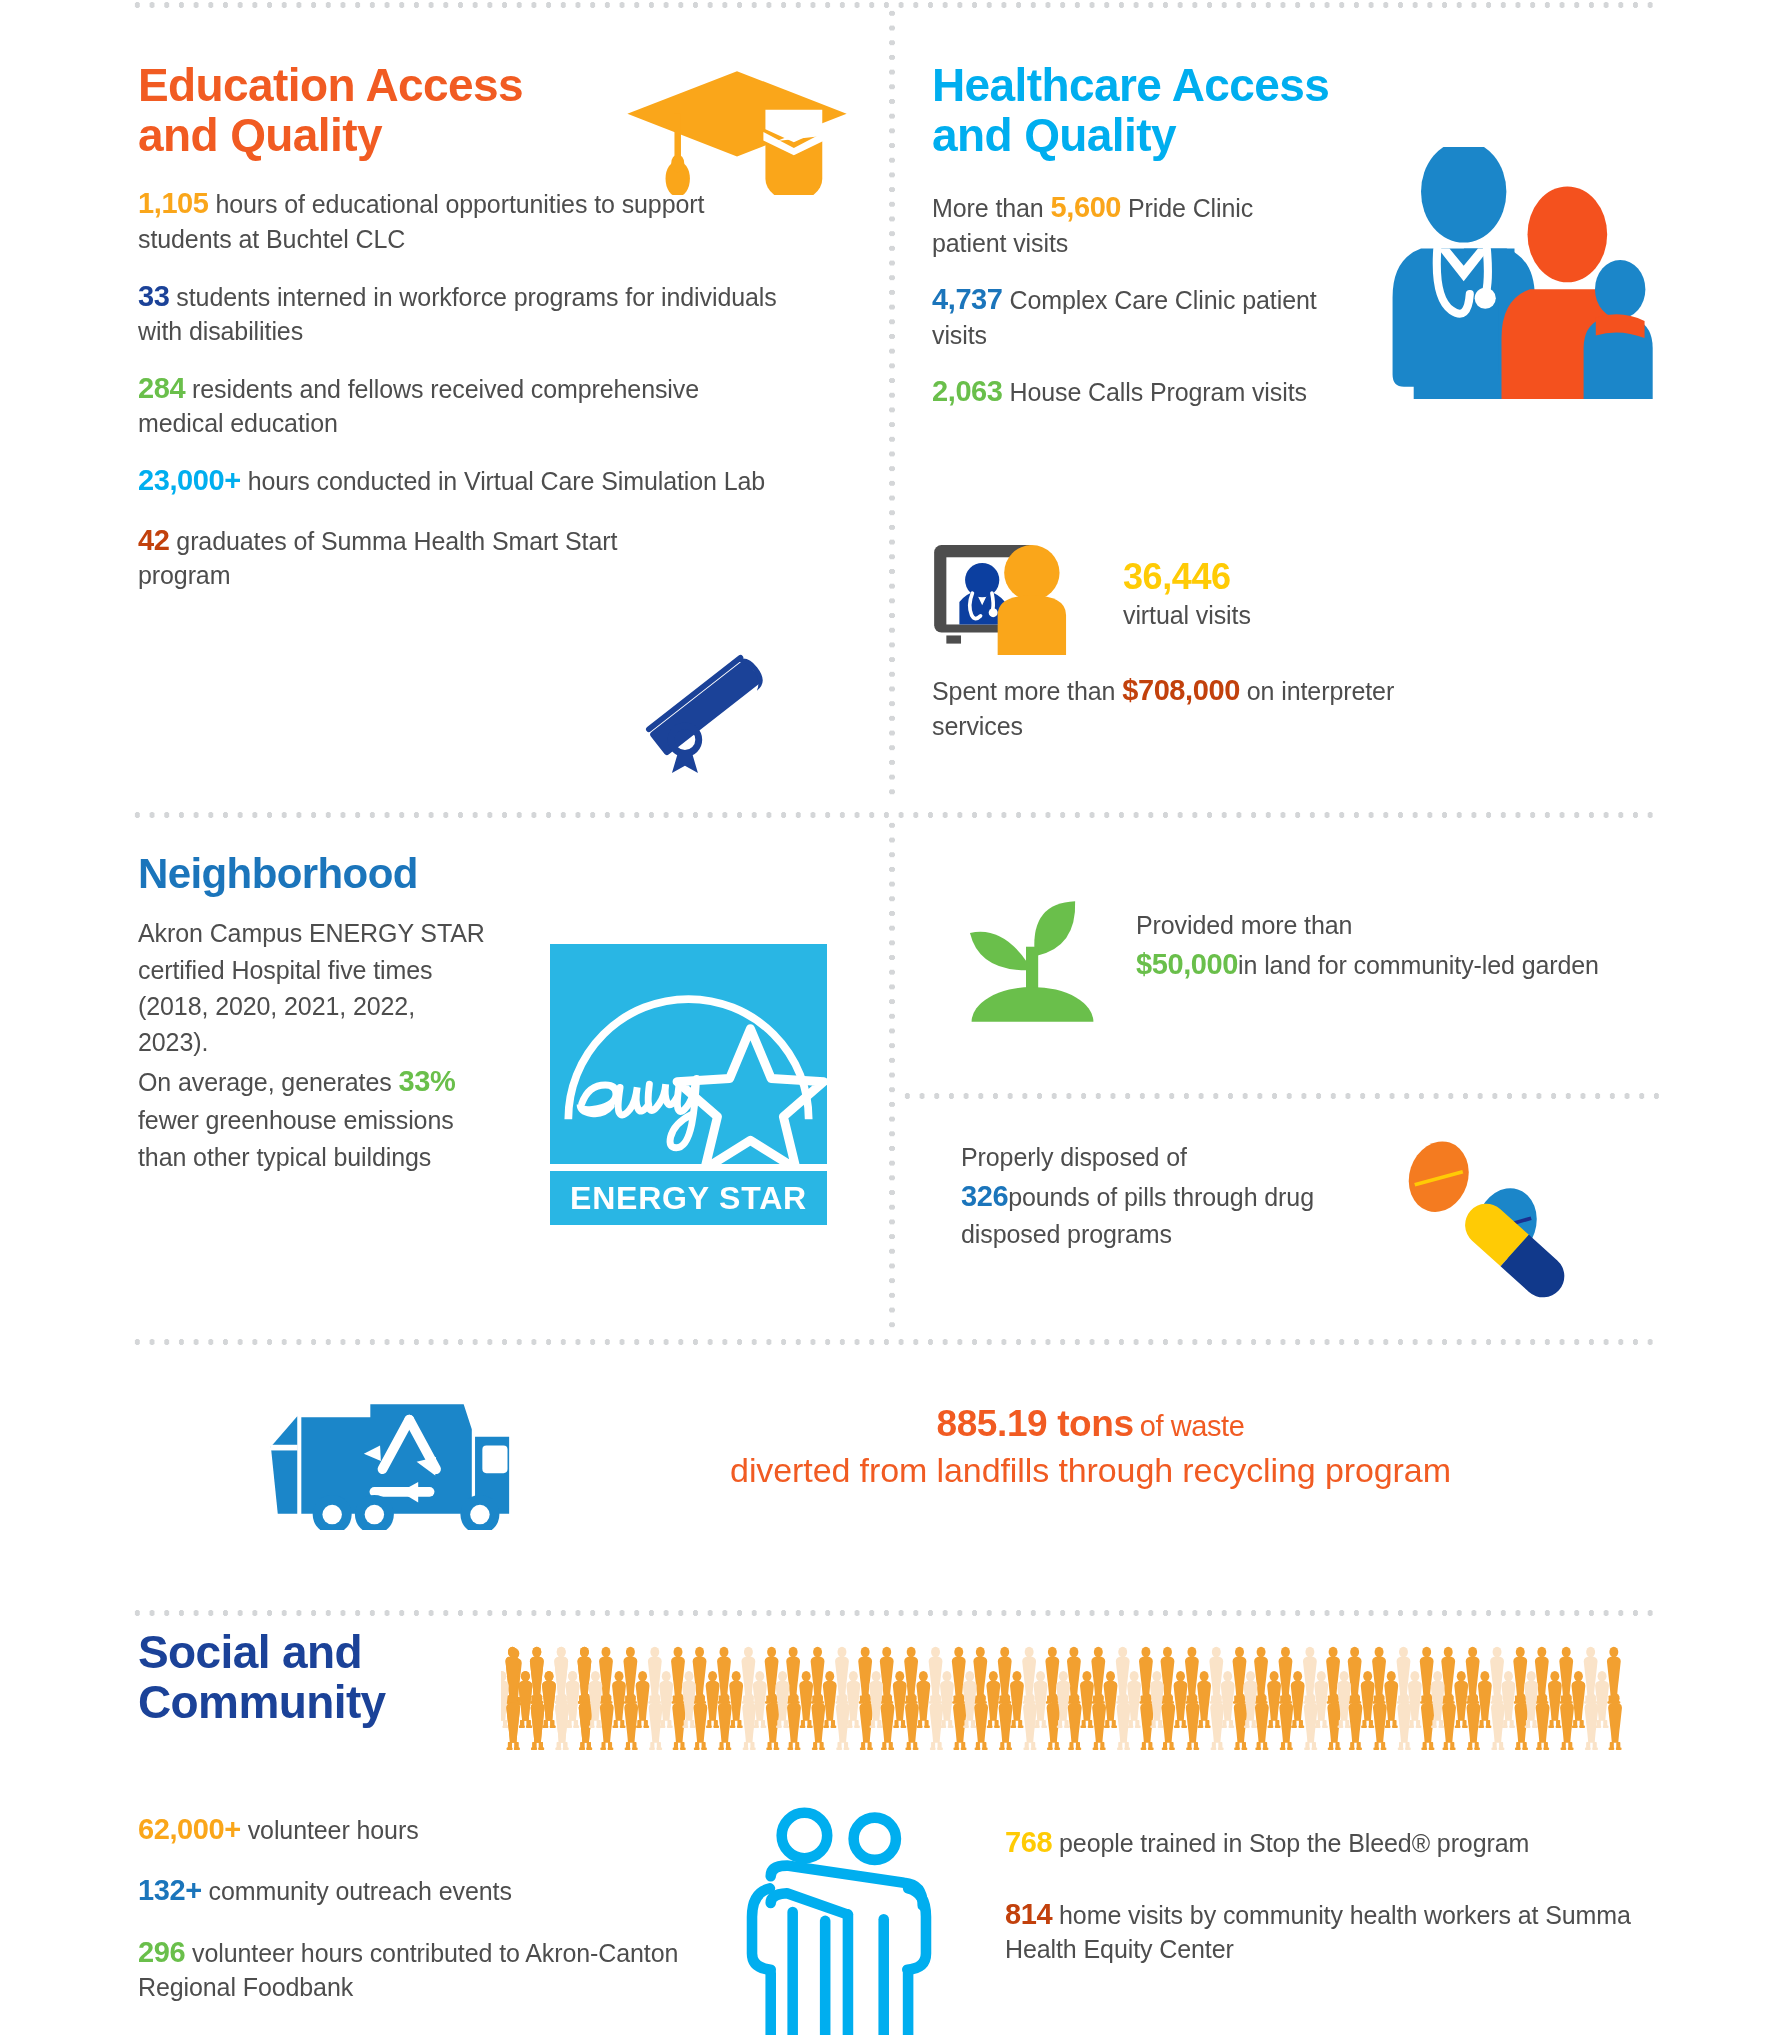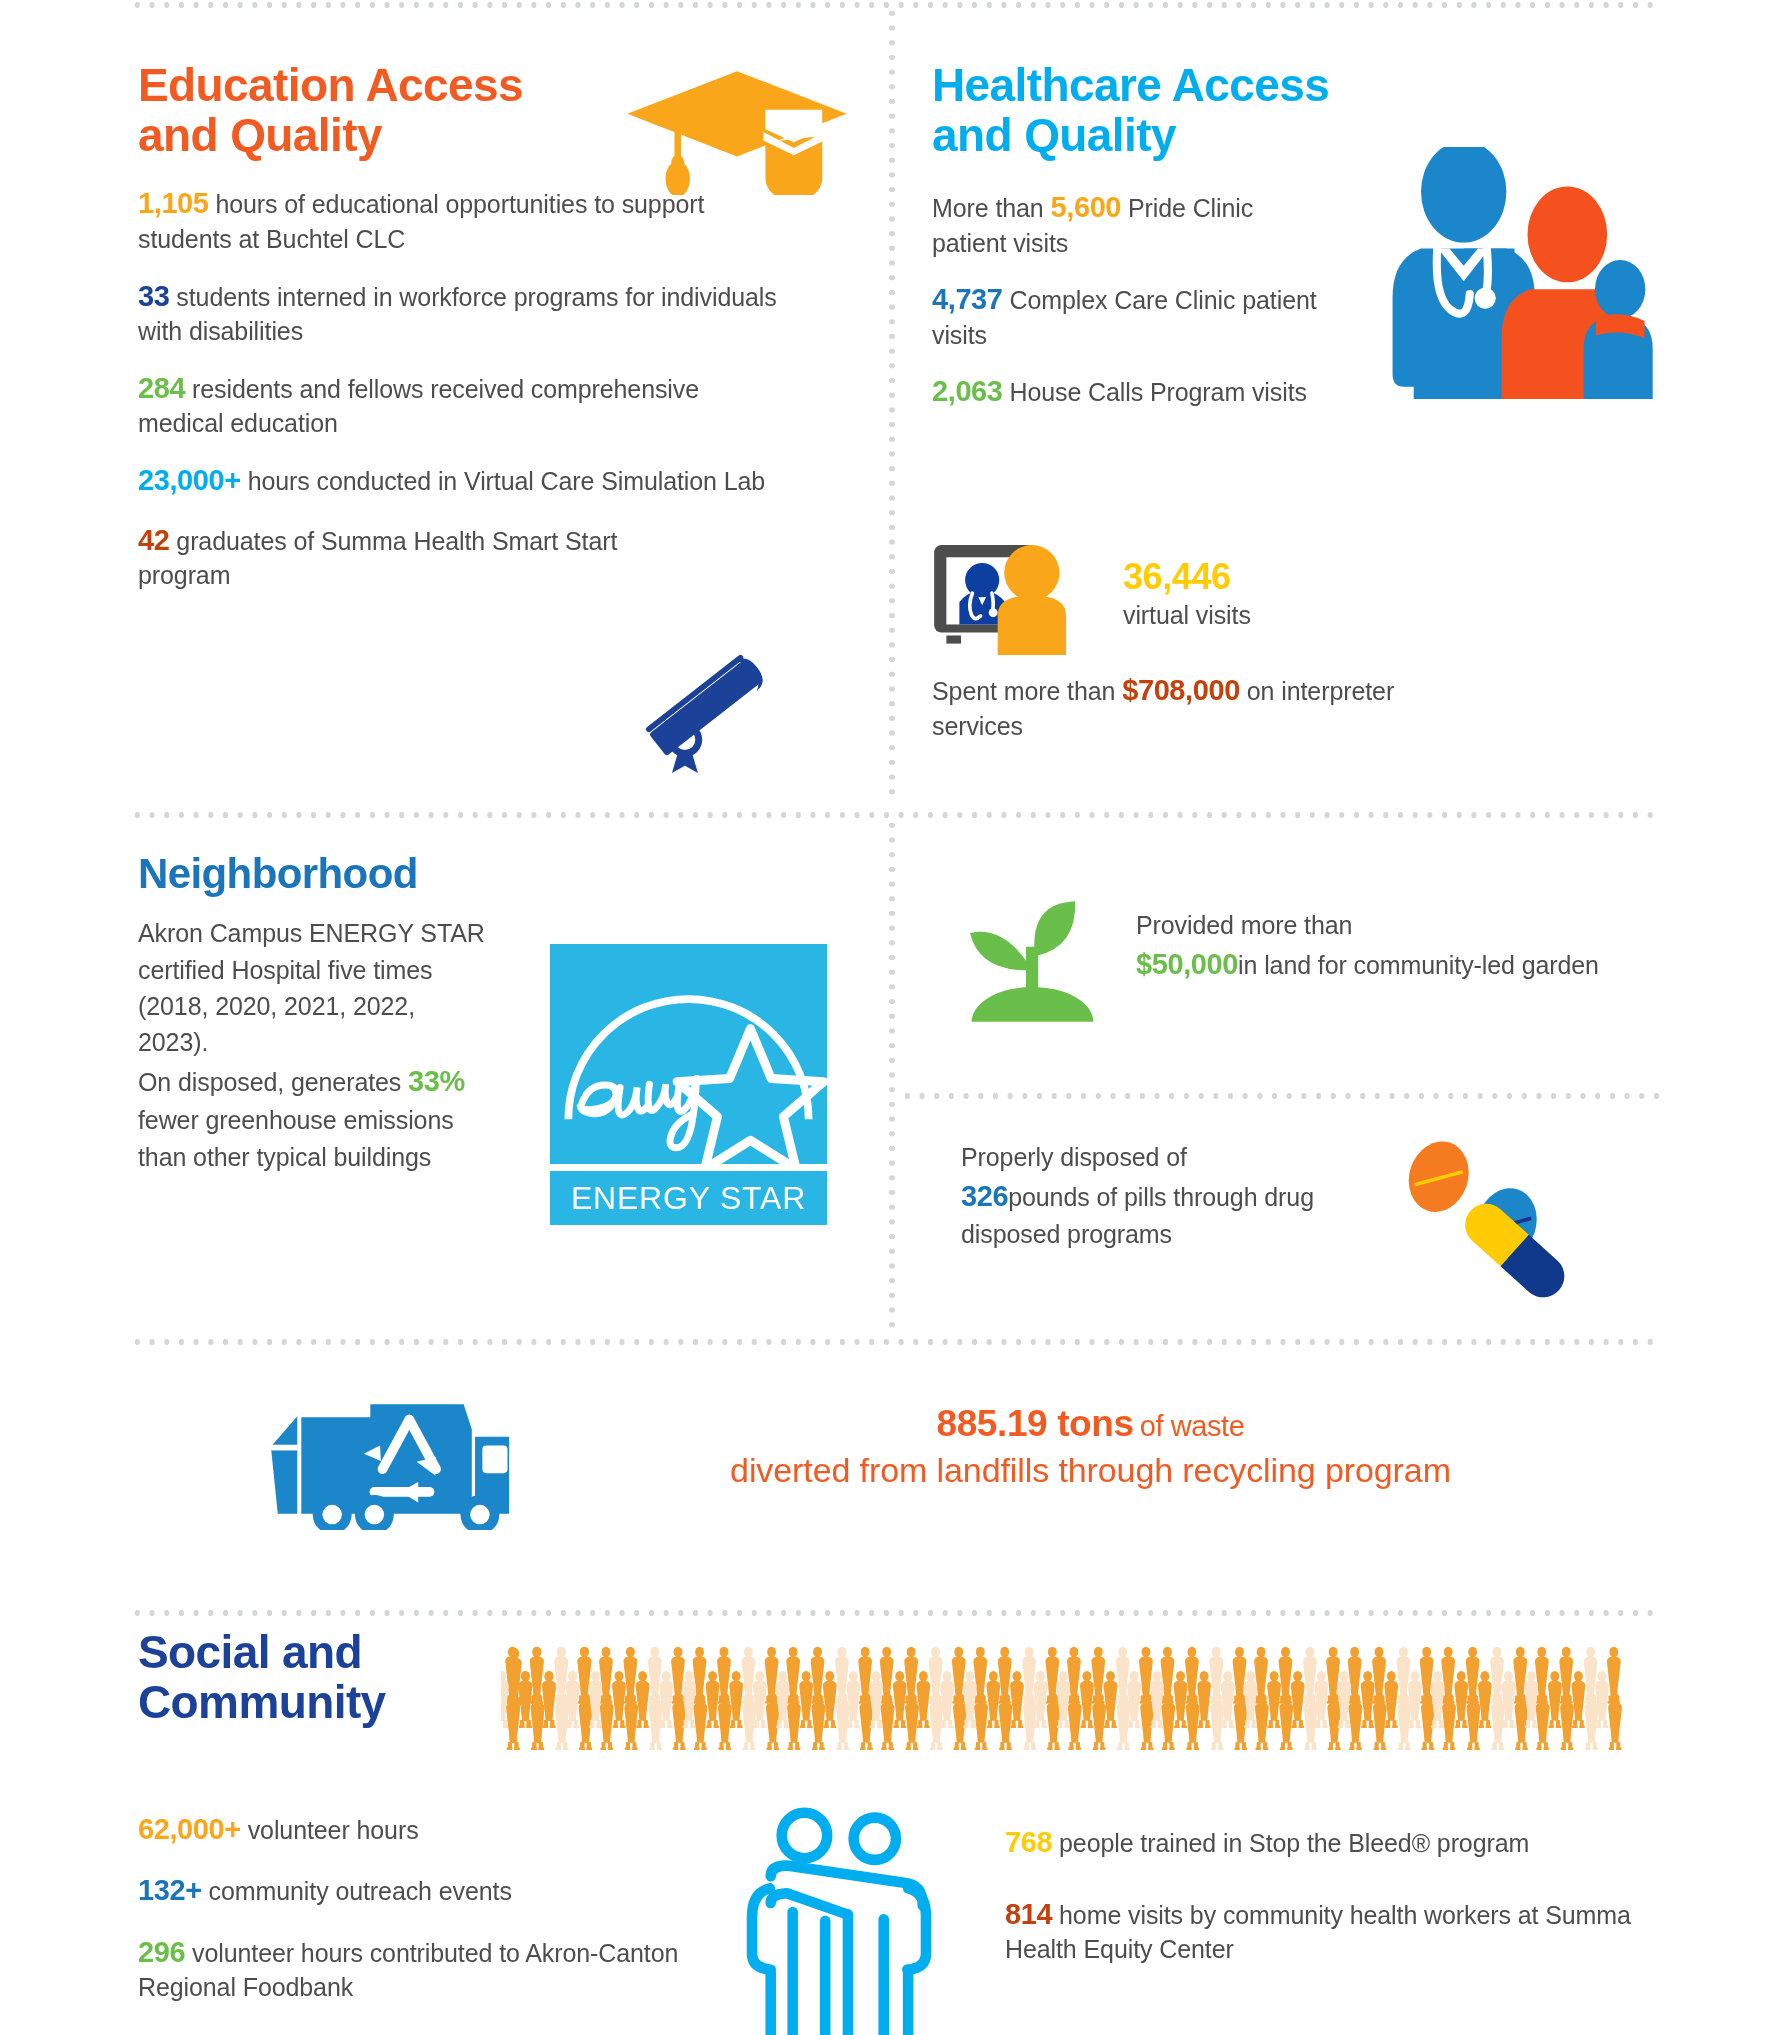--- a/index.html
+++ b/index.html
@@ -58,21 +58,21 @@
   
   .col{position:absolute;}
   .icon{position:absolute;}
 
   
   .recycle-line1{font-size:37px;font-weight:bold;color:#f15b22;letter-spacing:-0.4px;font-stretch:condensed;line-height:1.1;}
   .recycle-line1 .sm{font-size:29px;font-weight:normal;}
   .recycle-line2{font-size:34px;color:#f15b22;font-stretch:condensed;line-height:1.15;letter-spacing:-0.1px;}
 
   
-  .estar{position:absolute;}
+  .estar{position:absolute;font-weight:bold;}
   .estar .top{background:#29b6e4;position:relative;overflow:hidden;}
   .estar .bot{background:#29b6e4;display:flex;align-items:center;justify-content:center;}
   .estar .bot span{color:#fff;font-size:32px;letter-spacing:0.8px;font-stretch:condensed;}
 
   
   .crowd{position:absolute;display:flex;overflow:hidden;}
 </style>
 </head>
 <body>
 
@@ -205,21 +205,21 @@
   <p class="stat" style="position:absolute;left:932px;top:672px;width:537px;margin:0;">
     <span>Spent more than </span><span class="num n-orange">$708,000</span>
     <span>on interpreter services</span>
   </p>
 
   <div class="col" style="left:138px;top:851px;width:407px;">
     <h2 class="sect-title t-blue" style="font-size:42px;">Neighborhood</h2>
     <div style="height:19px;"></div>
     <p class="stat" style="width:350px;margin-bottom:0;line-height:1.45;">Akron Campus ENERGY STAR certified Hospital five times (2018, 2020, 2021, 2022, 2023).</p>
     <p class="stat" style="width:366px;margin-bottom:0;line-height:1.45;">
-      <span>On disposed, generates </span><span class="num n-green">33%</span><span> fewer greenhouse emissions than other typical buildings</span>
+      <span>On average, generates </span><span class="num n-green">33%</span><span> fewer greenhouse emissions than other typical buildings</span>
     </p>
   </div>
 
   <div class="estar" style="left:550px;top:944px;width:277px;height:281px;">
     <div class="top" style="width:277px;height:220px;">
       <svg viewBox="0 0 680 540" width="277" height="220">
         <path d="M45 430 A295 295 0 0 1 635 430" fill="none" stroke="#ffffff" stroke-width="19"></path>
         <path d="M492 208 L543 330 L672 338 L573 424 L604 552 L492 482 L380 552 L411 424 L312 338 L441 330 Z" fill="none" stroke="#ffffff" stroke-width="22" stroke-linejoin="round"></path>
         <g fill="none" stroke="#ffffff" stroke-width="17" stroke-linecap="round">
           <path d="M78 392 q16 -46 58 -46 q26 0 26 22 q0 30 -58 38 q-30 4 -30 -12 q0 18 28 22 q30 4 48 -18"></path>

